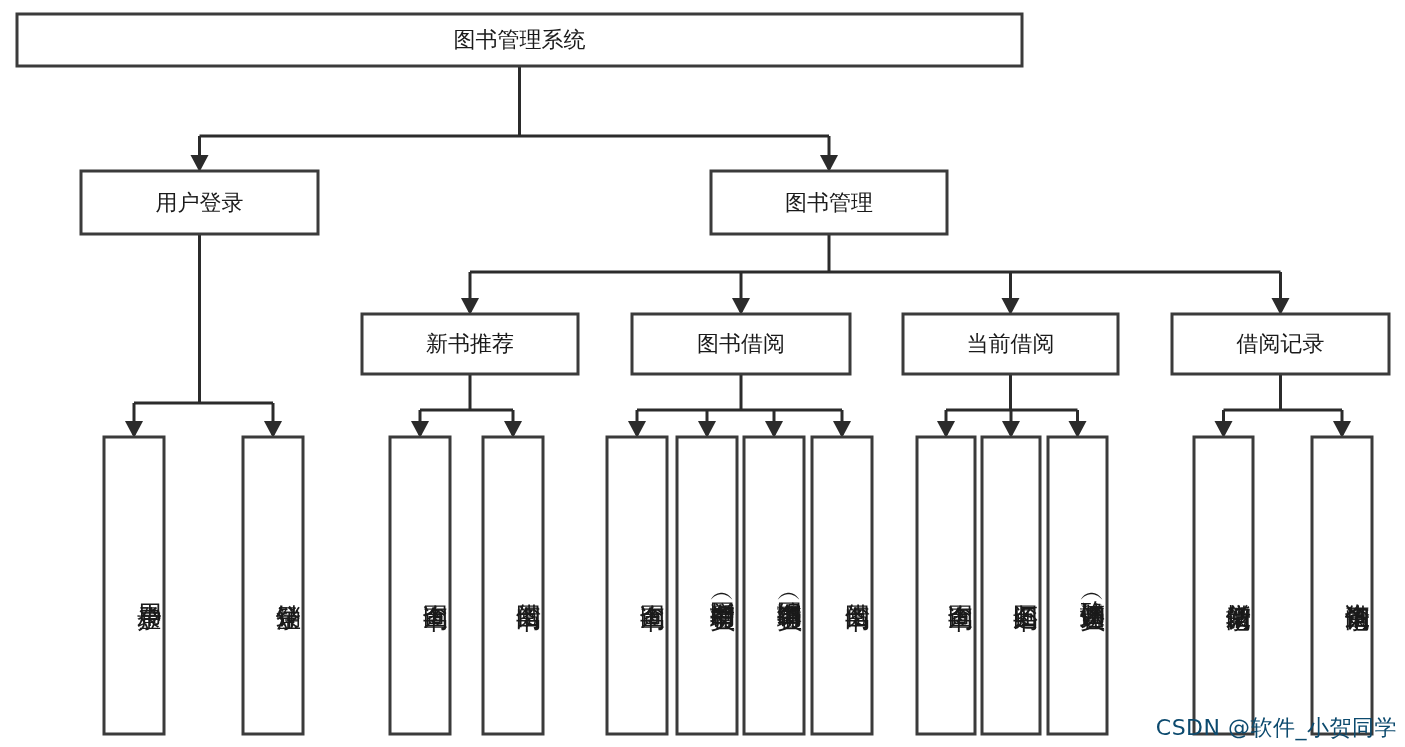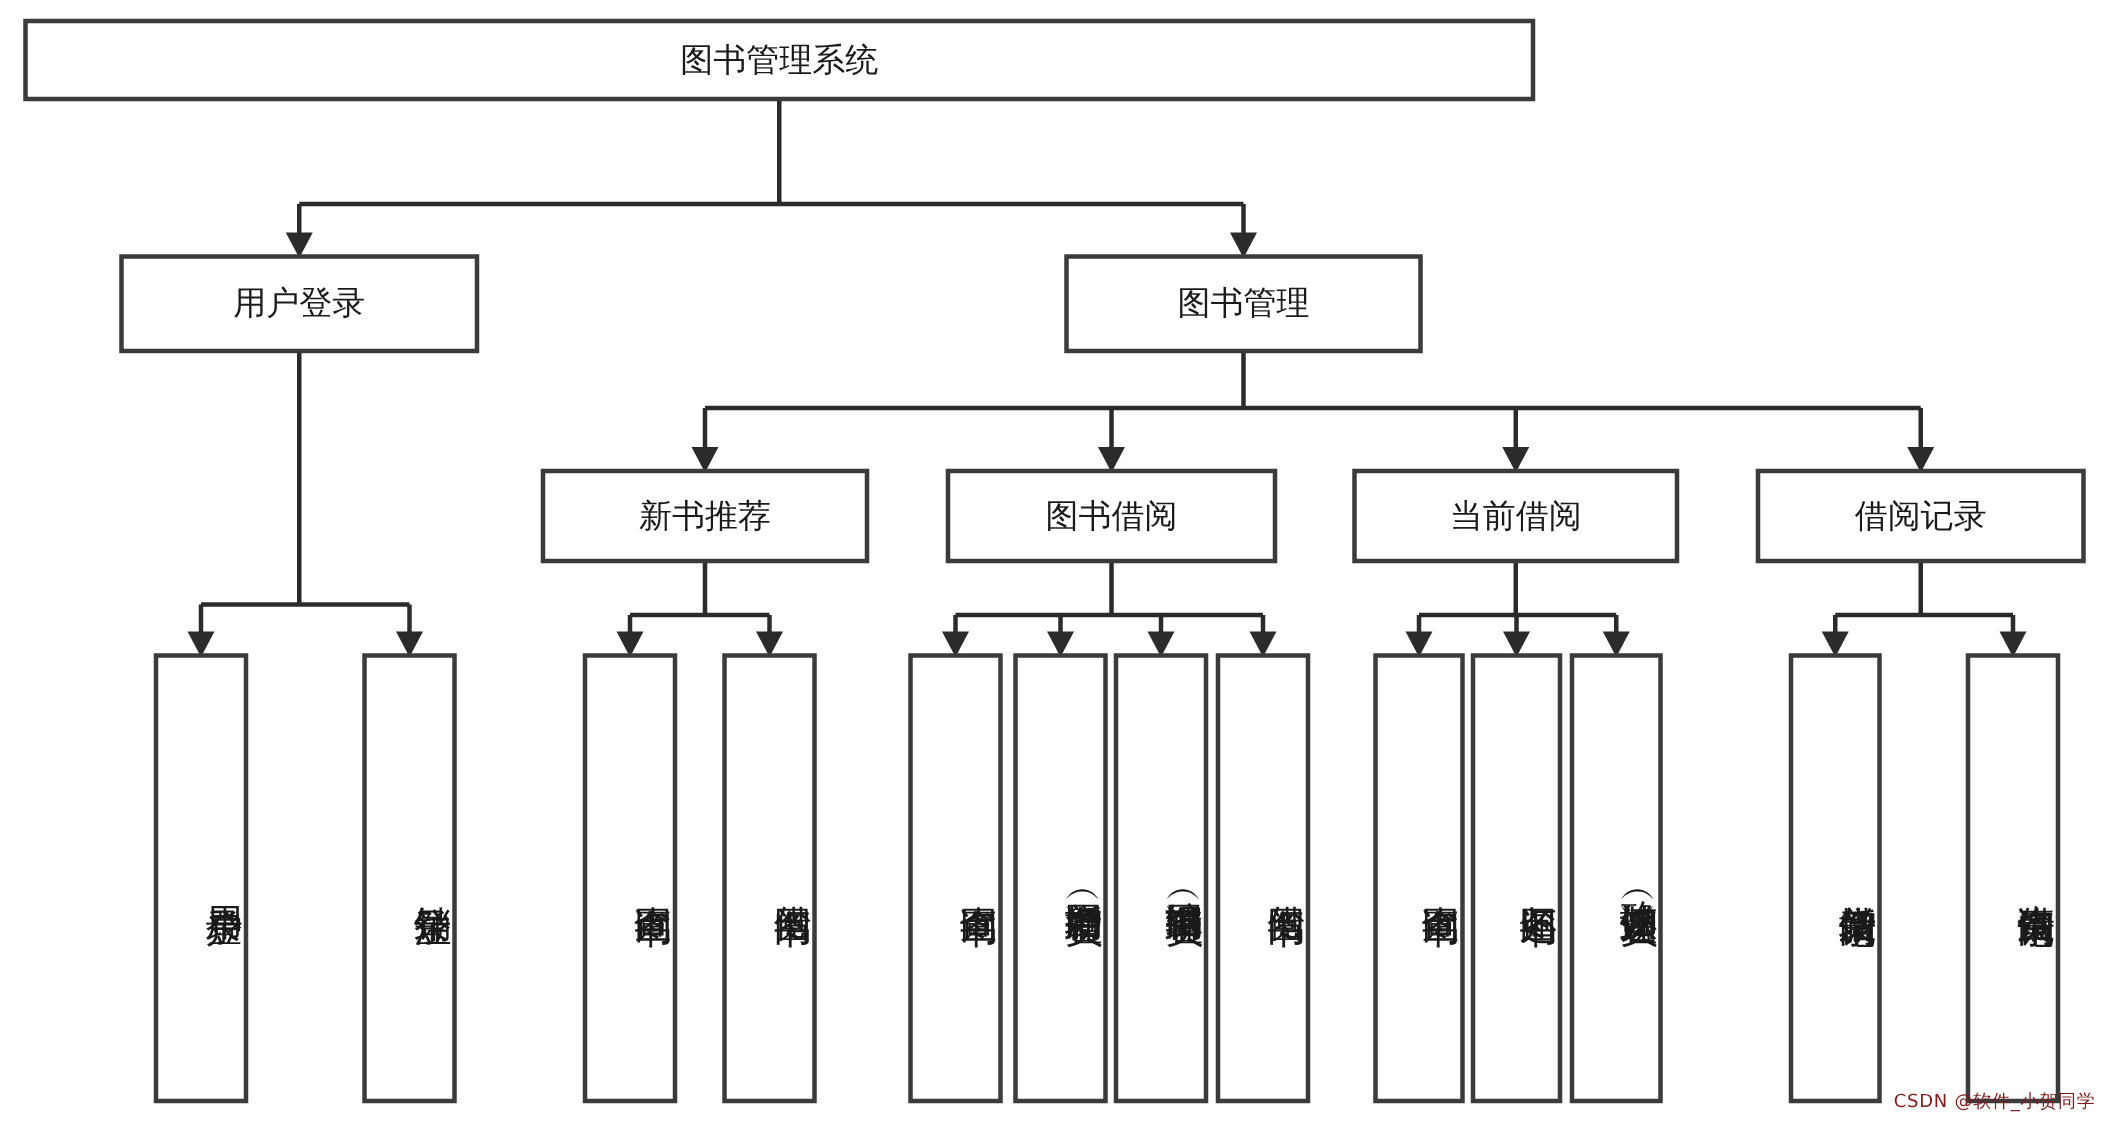--- a/index.html
+++ b/index.html
@@ -54,22 +54,22 @@
     letter-spacing: 1px;
     text-align: center;
     white-space: nowrap;
     pointer-events: none;
   }
   .watermark {
     position: absolute;
     right: 8px;
     bottom: 4px;
     font-family: "DejaVu Sans", "Liberation Sans", sans-serif;
-    font-size: 12px;
-    color: #7f1d1d;
+    font-size: 22px;
+    color: #0c4a6e;
     white-space: nowrap;
     letter-spacing: 0.5px;
   }
 </style>
 </head>
 <body>
 
 <div id="canvas">
 
   <svg id="diagram" viewBox="0 0 1405 747">

